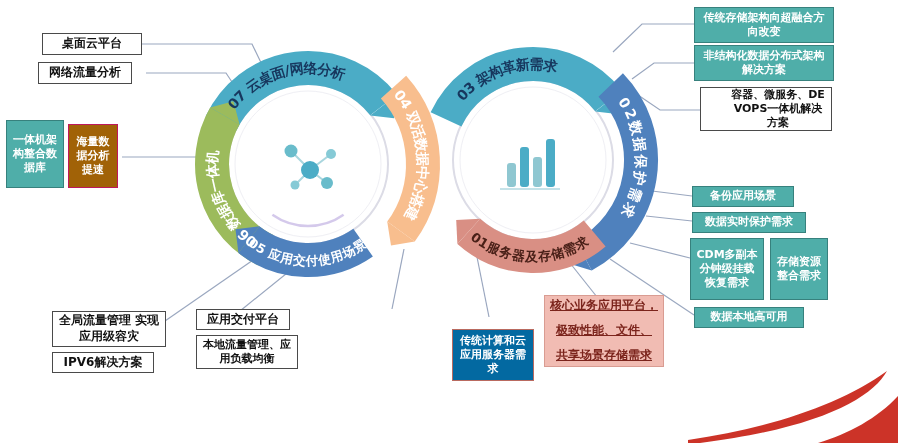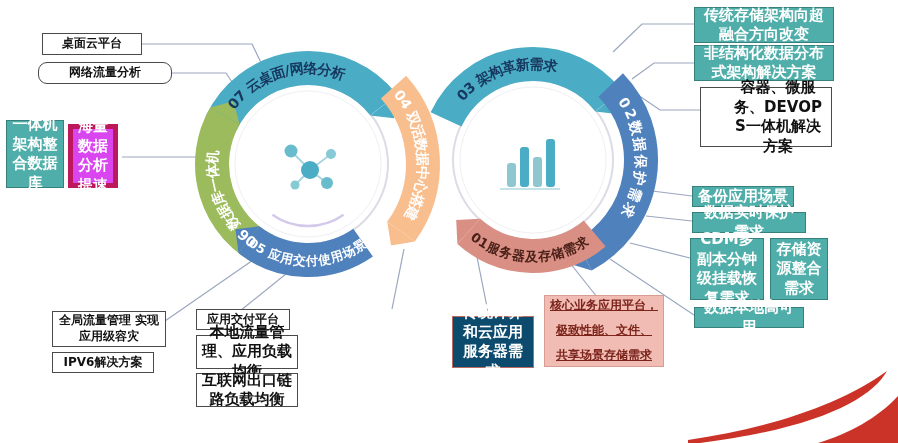--- a/index.html
+++ b/index.html
@@ -12,27 +12,27 @@
   .band4{fill:none;stroke-width:34;}
   .ring{fill:none;stroke:#DCDCE6;stroke-width:2;}
   .hub{fill:#ffffff;stroke:#EFEFF4;stroke-width:1;}
   .conn{stroke:#9AA7BF;stroke-width:1.2;fill:none;}
   .arc-label{font-weight:bold;}
   .t-dark{fill:#17375E;}
   .t-white{fill:#FFFFFF;}
   .t-reddark{fill:#4A2018;}
   .box{
     position:absolute;box-sizing:border-box;display:flex;align-items:center;justify-content:center;
-    text-align:center;font-size:15px;line-height:1.3;padding:2px 4px;font-weight:bold;word-break:break-all;
+    text-align:center;font-size:11px;line-height:1.3;padding:2px 4px;font-weight:bold;word-break:break-all;
   }
   .box.white{background:#ffffff;border:1.5px solid #4a4a4a;color:#111;}
   .box.teal{background:#4FAEA9;border:1px solid #37817D;color:#fff;}
-  .box.green{background:#d946ef;border:5px solid #be185d;color:#fff;}
+  .box.green{background:#a16207;border:1px solid #be185d;color:#fff;}
   .box.pink{background:#F5CAC5;border:1px solid #CC8A82;color:#A63A30;}
-  .box.salmon{background:#0c4a6e;border:1px solid #B96A60;color:#fff;}
+  .box.salmon{background:#0369a1;border:1px solid #B96A60;color:#fff;margin-top:13px;}
   .box.lightsalmon{background:#F1BCB3;border:1px solid #D99C92;color:#7B241C;font-size:12px;justify-content:space-between;}
   .box.lg{font-size:12px;}
   .core-lines span{display:block;text-decoration:underline;}
 </style>
 </head>
 <body>
 
 <div id="canvas">
 
   <svg id="diagram-svg" viewBox="0 0 898 443" xmlns="http://www.w3.org/2000/svg">
@@ -132,39 +132,38 @@
       <textPath href="#tp01" startOffset="12">01服务器及存储需求</textPath>
     </text>
 
     <g>
       <path d="M688 440 C770 428 840 405 887 371 C872 398 820 428 700 443 L688 443 Z" fill="#CC3328"></path>
       <path d="M898 396 C878 418 848 434 818 443 L898 443 Z" fill="#CC3328"></path>
     </g>
   </svg>
 
   <div class="box white lg" style="left:42px;top:33px;width:100px;height:22px;">桌面云平台</div>
-  <div class="box white lg" style="left:38px;top:62px;width:134px;height:22px;border-radius:9px;">网络流量分析</div>
+  <div class="box white lg" style="left:38px;top:62px;width:94px;height:22px;">网络流量分析</div>
   <div class="box teal" style="left:6px;top:120px;width:58px;height:68px;">一体机架构整合数据库</div>
   <div class="box green" style="left:68px;top:124px;width:50px;height:64px;">海量数据分析提速</div>
 
   <div class="box teal" style="left:694px;top:7px;width:140px;height:36px;">传统存储架构向超融合方向改变</div>
   <div class="box teal" style="left:694px;top:45px;width:140px;height:36px;">非结构化数据分布式架构解决方案</div>
-  <div class="box white" style="left:700px;top:87px;width:132px;height:60px;padding-left:28px;">容器、微服务、DEVOPS一体机解决方案</div>
+  <div class="box white" style="left:700px;top:87px;width:132px;height:44px;padding-left:28px;">容器、微服务、DEVOPS一体机解决方案</div>
 
   <div class="box teal" style="left:692px;top:186px;width:102px;height:21px;">备份应用场景</div>
   <div class="box teal" style="left:692px;top:212px;width:114px;height:21px;">数据实时保护需求</div>
   <div class="box teal" style="left:690px;top:238px;width:74px;height:62px;">CDM多副本分钟级挂载恢复需求</div>
   <div class="box teal" style="left:770px;top:238px;width:58px;height:62px;">存储资源整合需求</div>
   <div class="box teal" style="left:694px;top:307px;width:110px;height:21px;">数据本地高可用</div>
 
   <div class="box white lg" style="left:52px;top:311px;width:114px;height:36px;">全局流量管理 实现应用级容灾</div>
   <div class="box white lg" style="left:52px;top:352px;width:102px;height:21px;">IPV6解决方案</div>
   <div class="box white lg" style="left:196px;top:309px;width:94px;height:21px;">应用交付平台</div>
   <div class="box white" style="left:196px;top:335px;width:102px;height:34px;">本地流量管理、应用负载均衡</div>
-  <div class="box white" style="left:196px;top:373px;width:102px;height:34px;">互联网出口链路负载均衡</div>
 
   <div class="box salmon" style="left:452px;top:316px;width:82px;height:52px;">传统计算和云应用服务器需求</div>
 
   <div class="box lightsalmon core-lines" style="left:544px;top:295px;width:120px;height:72px;flex-direction:column;">
     <span>核心业务应用平台，</span>
     <span>极致性能、文件、</span>
     <span>共享场景存储需求</span>
   </div>
 
 </div>

